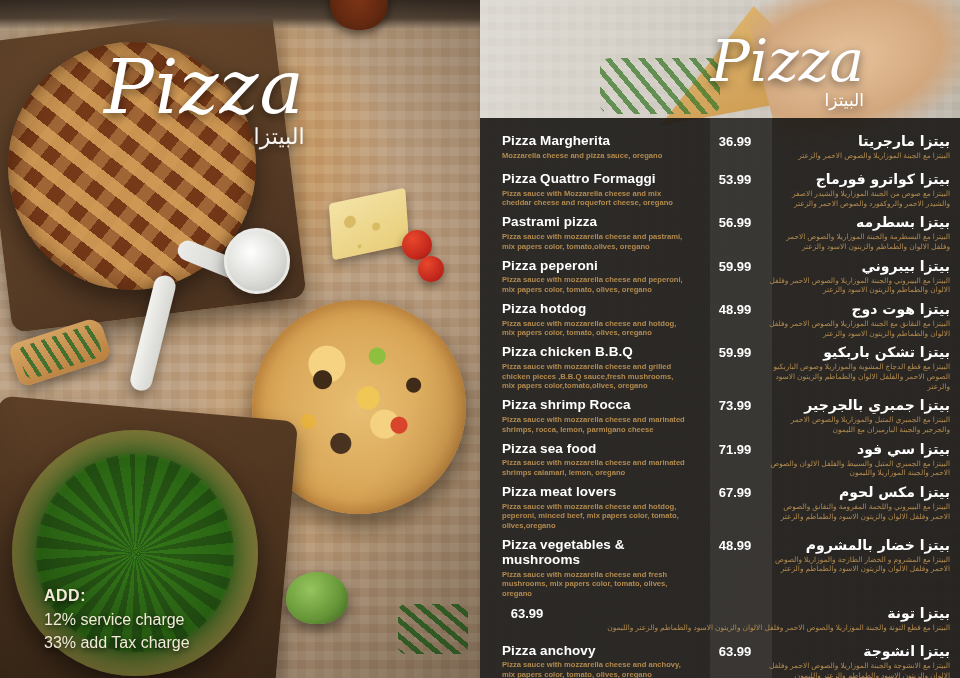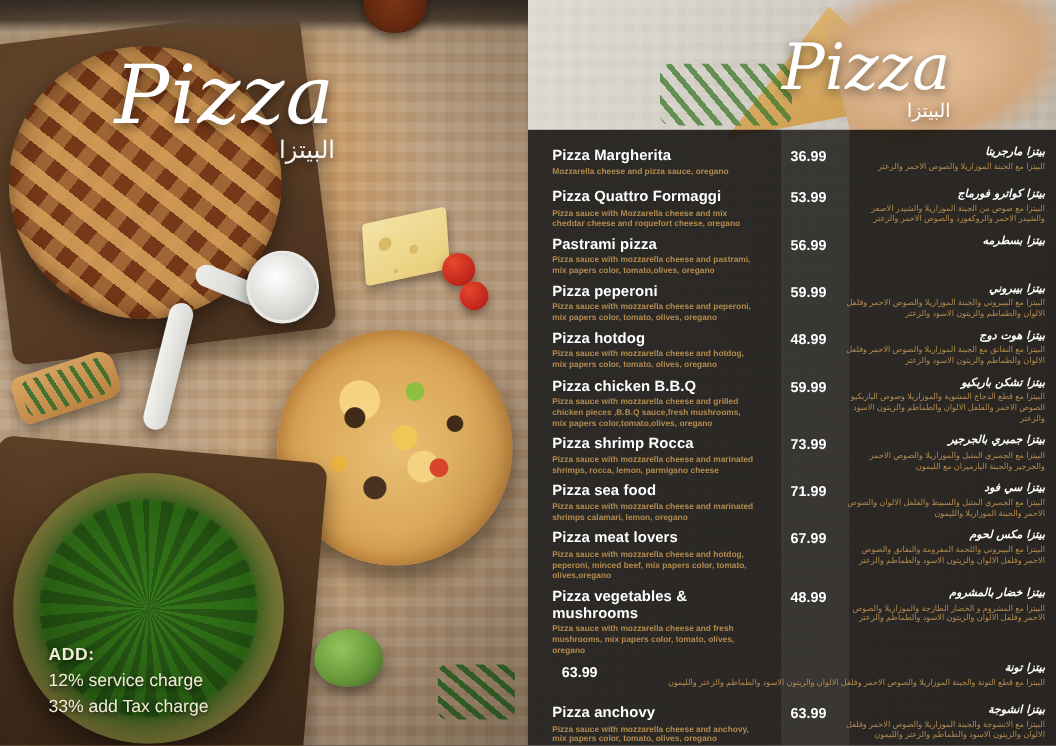--- a/index.html
+++ b/index.html
@@ -282,23 +282,22 @@
   .en .desc {
     color: #b28a4e; font-size: 7.6px; line-height: 1.28; margin-top: 2px; font-weight: bold;
   }
   .price {
     width: 50px; text-align: center;
     color: #ffffff; font-size: 13px; font-weight: 600;
     padding-top: 1px;
   }
   .ar { flex: 1; text-align: right; direction: rtl; padding-left: 8px; }
   .ar .name {
-    color: #ffffff; font-size: 10px; font-weight: 700; line-height: 1.15;
+    color: #ffffff; font-size: 14px; font-weight: 700; line-height: 1.15;
     font-family: "DejaVu Sans", sans-serif;
-    font-style: italic;
   }
   .ar .desc {
     color: #b28a4e; font-size: 7.4px; line-height: 1.3; margin-top: 2px;
     font-family: Liberation Sans, sans-serif;
   }
 </style>
 </head>
 <body>
 
 <div class="page">
@@ -372,20 +371,21 @@
             </div>
           </div>
           <div class="row">
             <div class="en">
               <div class="name">Pastrami pizza</div>
               <div class="desc">Pizza sauce with mozzarella cheese and pastrami, mix papers color, tomato,olives, oregano</div>
             </div>
             <div class="price">56.99</div>
             <div class="ar">
               <div class="name">بيتزا بسطرمه</div>
+              <div class="desc">البيتزا مع البسطرمة والجبنة الموزاريلا والصوص الاحمر وفلفل الالوان والطماطم والزيتون الاسود والزعتر</div>
             </div>
           </div>
           <div class="row">
             <div class="en">
               <div class="name">Pizza peperoni</div>
               <div class="desc">Pizza sauce with mozzarella cheese and peperoni, mix papers color, tomato, olives, oregano</div>
             </div>
             <div class="price">59.99</div>
             <div class="ar">
               <div class="name">بيتزا بيبروني</div>

